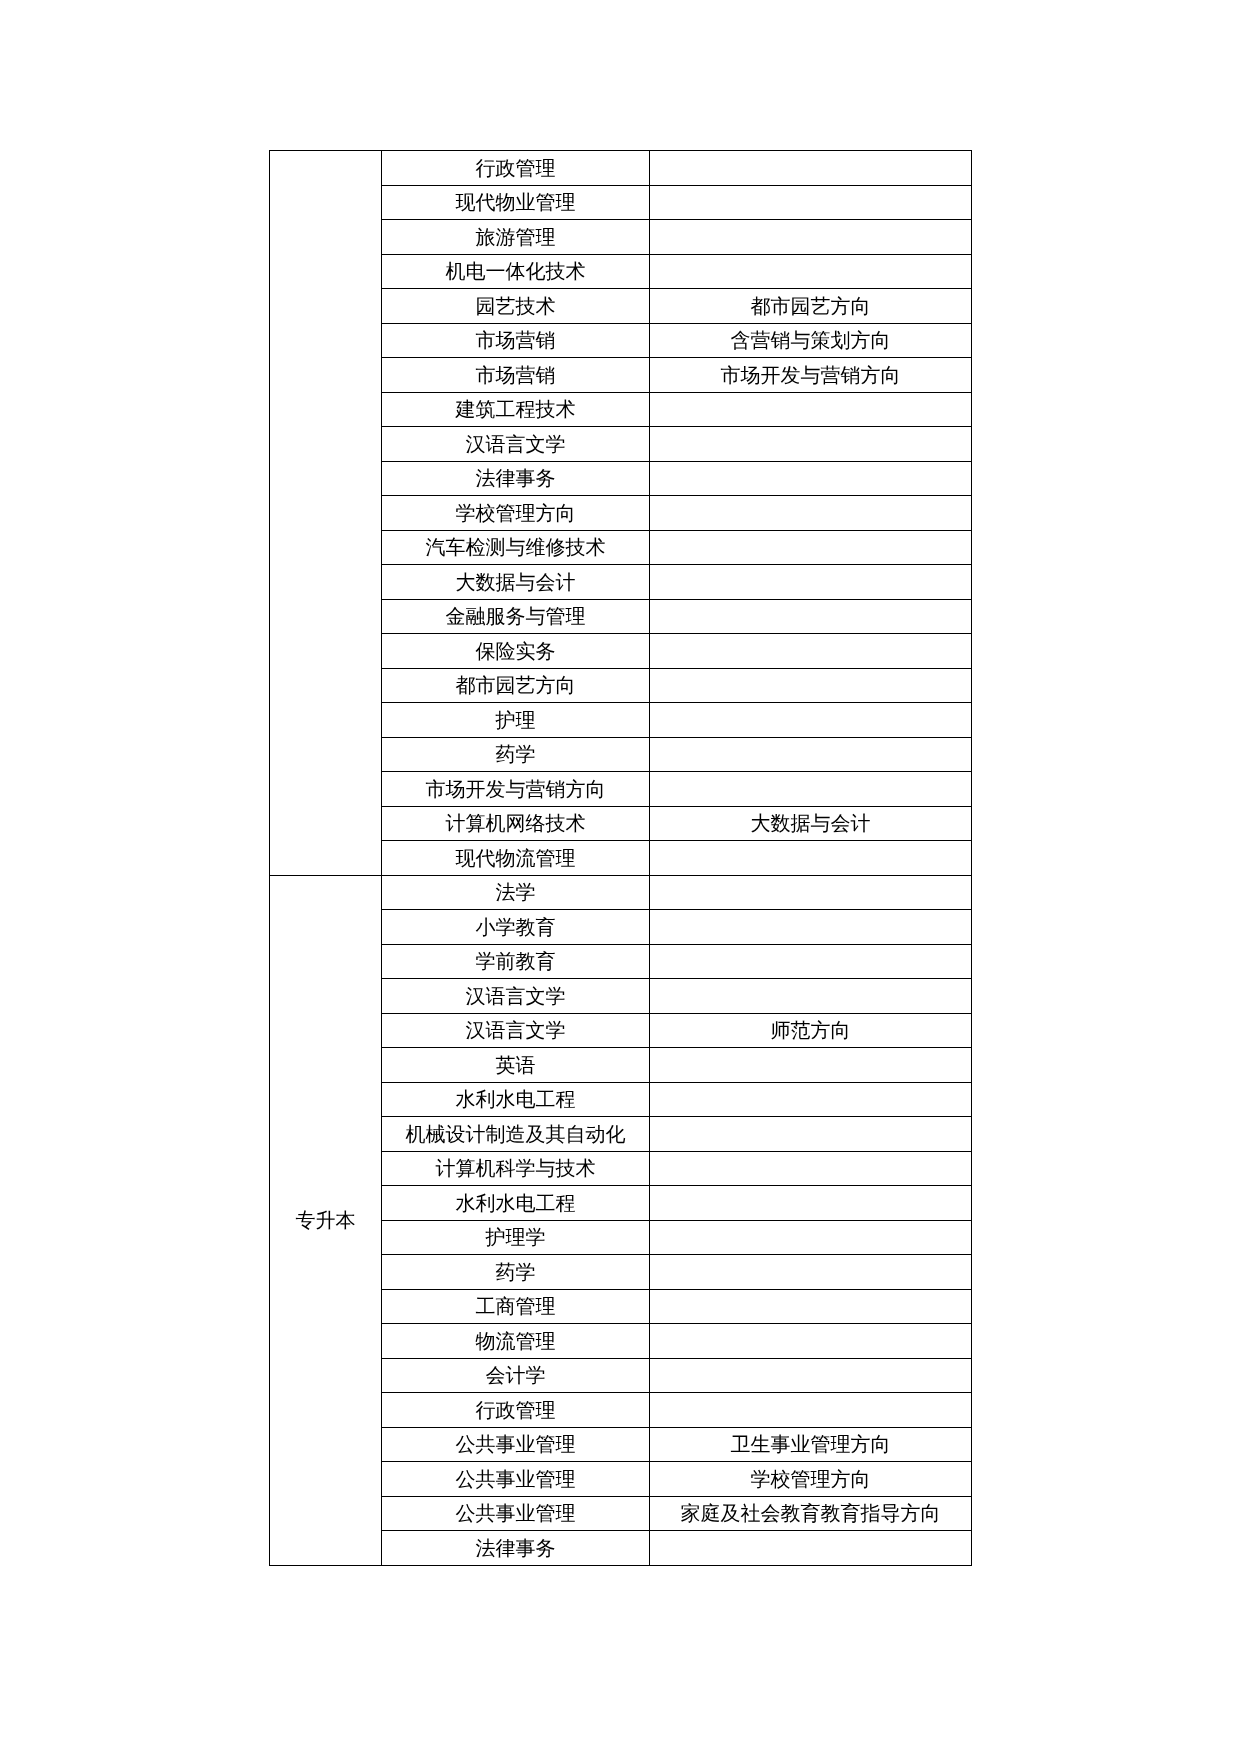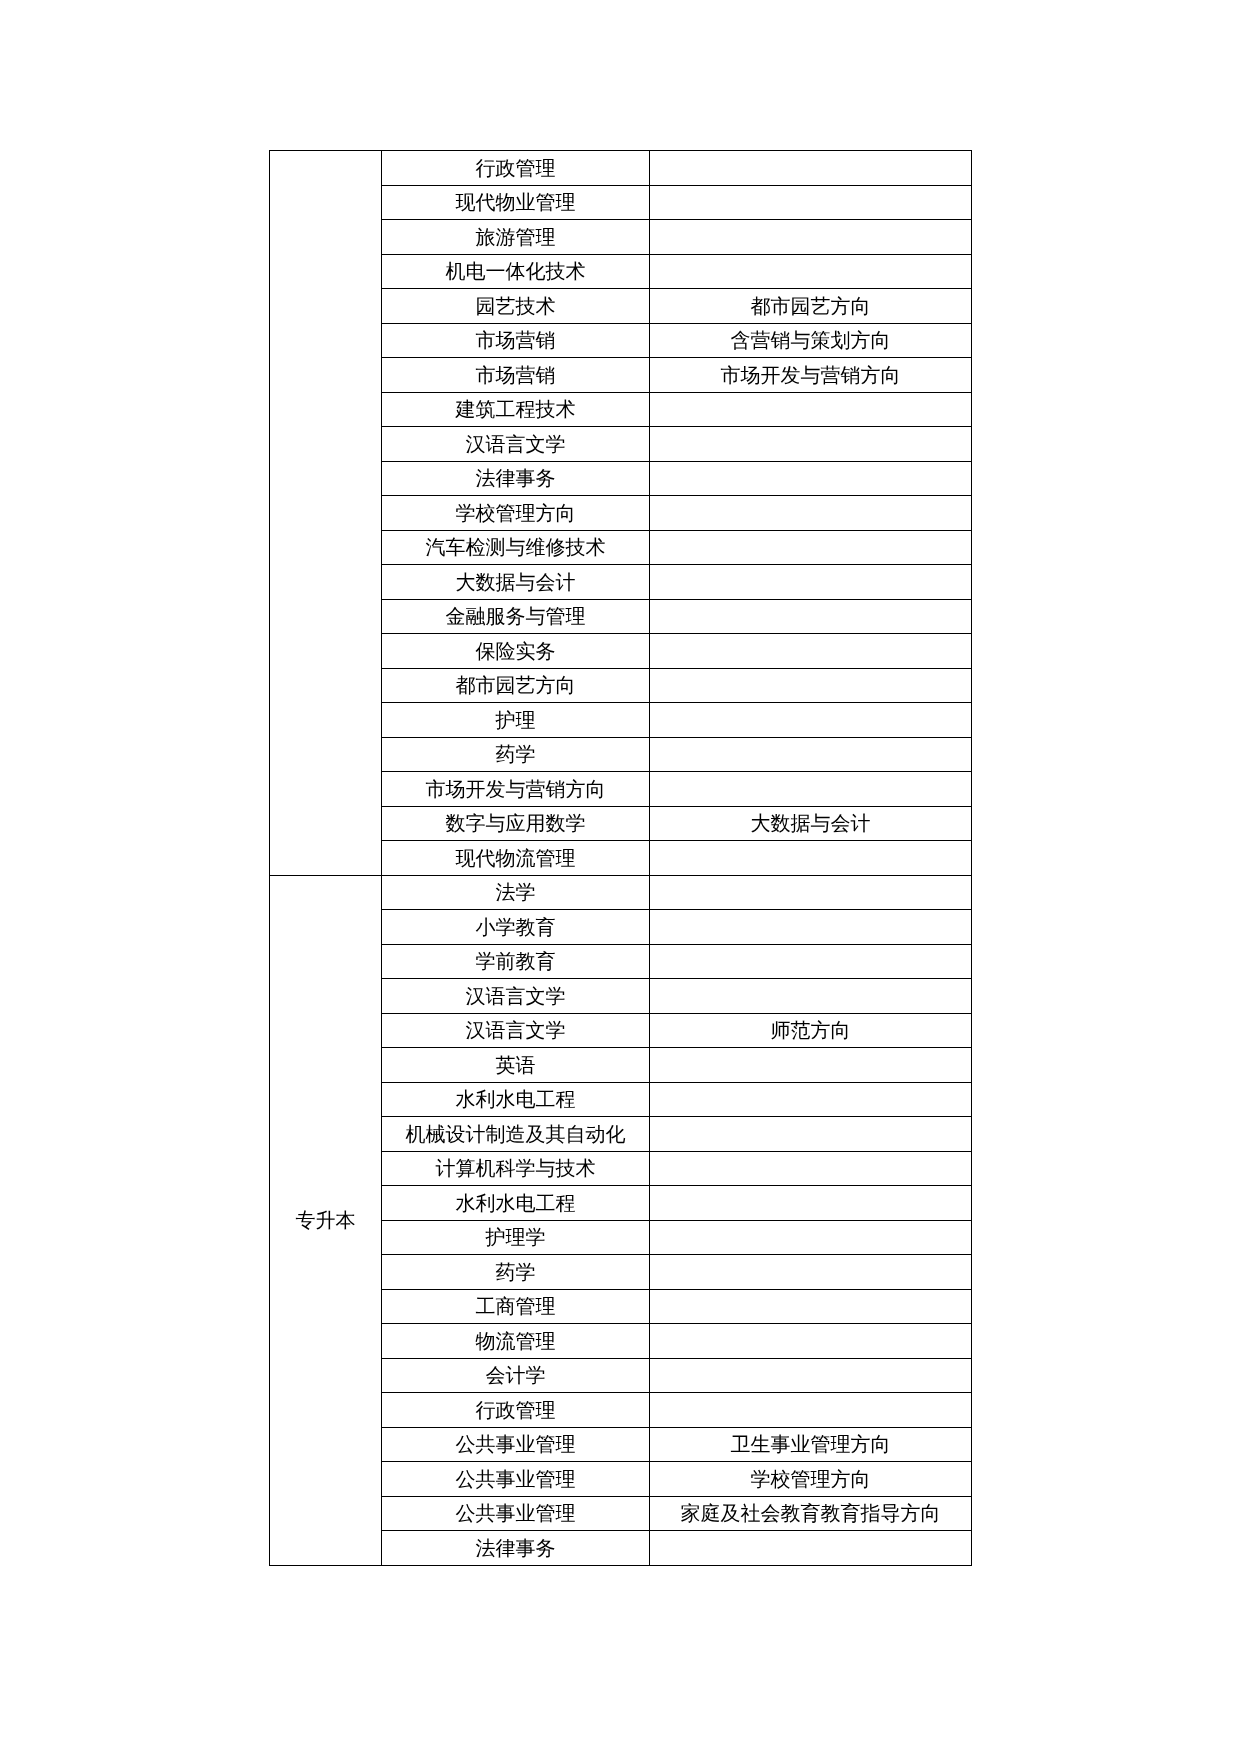--- a/index.html
+++ b/index.html
@@ -121,21 +121,21 @@
         </tr>
         <tr>
           <td>药学</td>
           <td></td>
         </tr>
         <tr>
           <td>市场开发与营销方向</td>
           <td></td>
         </tr>
         <tr>
-          <td>数字与应用数学</td>
+          <td>计算机网络技术</td>
           <td>大数据与会计</td>
         </tr>
         <tr>
           <td>现代物流管理</td>
           <td></td>
         </tr>
         <tr>
           <td rowspan="20">专升本</td>
           <td>法学</td>
           <td></td>

